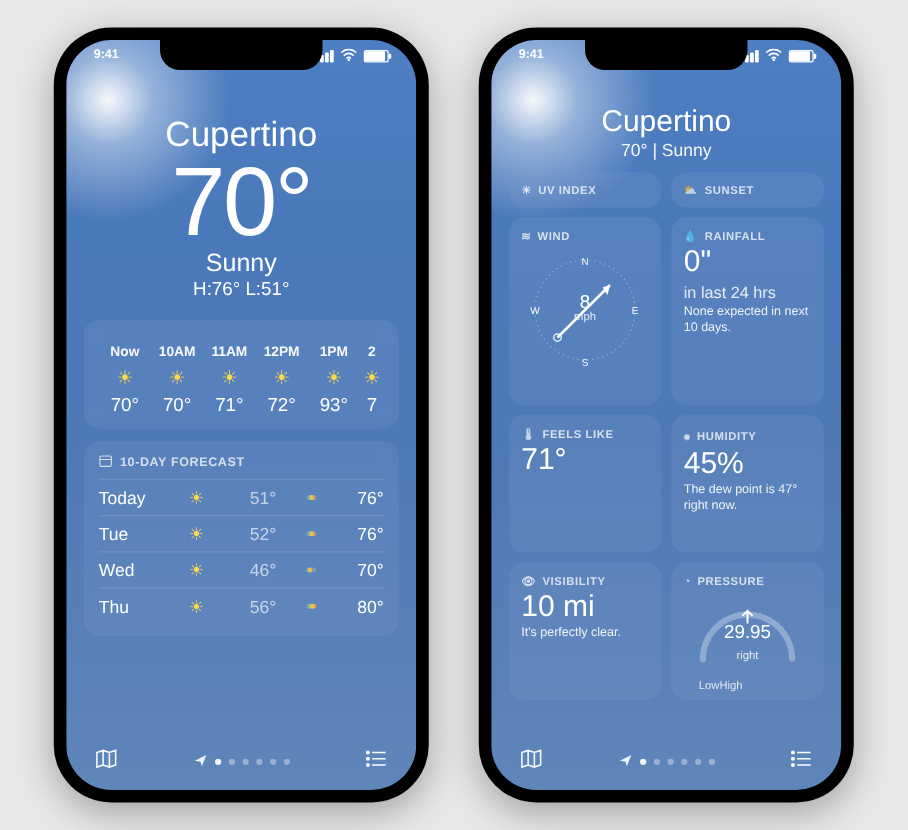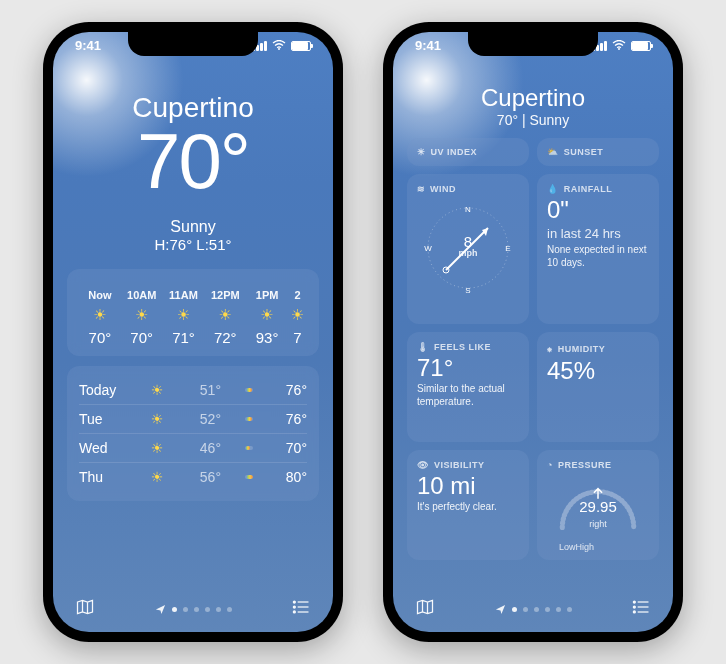--- a/index.html
+++ b/index.html
@@ -39,35 +39,35 @@
     transform: translateX(-50%);
     width: 130px; height: 24px;
     background: #000;
     border-radius: 0 0 16px 16px;
     z-index: 5;
   }
   .status-bar {
     position: absolute; top: 6px; left: 0; right: 0;
     display: flex; justify-content: space-between;
     padding: 0 22px;
-    font-size: 13px; font-weight: 600;
+    font-size: 10px; font-weight: 600;
     z-index: 4;
   }
   .status-right { display:flex; gap:5px; align-items:center; font-size:12px; }
   .sig { display:flex; gap:1px; align-items:flex-end;}
   .sig span{width:3px;background:#fff;border-radius:1px;}
   .sig span:nth-child(1){height:4px}.sig span:nth-child(2){height:6px}.sig span:nth-child(3){height:8px}.sig span:nth-child(4){height:10px}
   .batt{width:20px;height:10px;border:1px solid #fff;border-radius:2px;position:relative}
   .batt::after{content:'';position:absolute;right:-3px;top:2px;width:2px;height:4px;background:#fff;border-radius:0 1px 1px 0}
   .batt > div{background:#fff;height:100%;width:90%;border-radius:1px}
 
   .content { position:absolute; top:38px; left:0; right:0; bottom:50px; padding: 0 14px; overflow:hidden;}
   .city { text-align:center; font-size:28px; font-weight:400; margin-top:22px;}
   .big-temp { text-align:center; font-size:78px; font-weight:200; line-height:1; margin-top:-2px; letter-spacing:-2px;}
-  .cond { text-align:center; font-size:16px; font-weight:500; margin-top:18px;}
+  .cond { text-align:center; font-size:20px; font-weight:500; margin-top:0;}
   .hilo { text-align:center; font-size:15px; font-weight:500; margin-top:0;}
   .panel {
     background: rgba(120,150,200,0.28);
     border-radius: 12px;
     padding: 10px 12px;
     margin-top: 16px;
     backdrop-filter: blur(6px);
   }
   .summary { font-size:12px; opacity:0.95; border-bottom:1px solid rgba(255,255,255,0.2); padding-bottom:8px;}
   .hourly { display:flex; gap:0; justify-content:flex-start; margin-top:10px;}
@@ -92,21 +92,21 @@
   .tile{background:rgba(120,150,200,0.28);border-radius:12px;padding:10px;min-height:0}
   .tile.short{height:28px;padding:6px 10px;display:flex;align-items:center}
   .tile .th{font-size:9px;letter-spacing:.5px;opacity:.75;font-weight:600;display:flex;align-items:center;gap:5px}
   .tile .big{font-size:24px;font-weight:400;margin-top:2px}
   .tile .sub{font-size:10px;opacity:.85;margin-top:2px;line-height:1.3}
   .tile .foot{font-size:10px;opacity:.9;line-height:1.3}
   .tile.tall{height:150px;position:relative}
   .compass{position:relative;width:100%;height:100px;margin-top:4px}
   .compass svg{width:100%;height:100%}
   .compass .ctr{position:absolute;top:48%;left:50%;transform:translate(-50%,-50%);text-align:center;font-size:15px;font-weight:500;line-height:1}
-  .compass .ctr small{display:block;font-size:9px;opacity:.85;font-weight:700}
+  .compass .ctr small{display:block;font-size:9px;opacity:.85;font-weight:400}
   .gauge{position:relative;width:100%;height:90px;margin-top:2px;text-align:center}
   .gauge svg{width:100%;height:70px}
   .gauge .gv{position:absolute;top:38%;left:50%;transform:translate(-50%,-50%);font-size:15px;font-weight:500}
   .gauge .gu{position:absolute;top:58%;left:50%;transform:translate(-50%,-50%);font-size:9px;opacity:.85}
   .gauge .gl{display:flex;font-size:9px;opacity:.8;padding:0 12px;margin-top:-4px}
 
   .bottom-bar{position:absolute;bottom:10px;left:0;right:0;display:flex;justify-content:space-between;align-items:center;padding:0 22px}
   .dots{display:flex;gap:6px;align-items:center;opacity:.9}
   .dots span{width:5px;height:5px;border-radius:50%;background:rgba(255,255,255,.4)}
   .dots span.on{background:#fff}
@@ -174,20 +174,29 @@
             </div>
           <div class="hour" style="width:20px;overflow:hidden">
               <div class="lbl">2</div>
               <div class="ic">☀</div>
               <div class="t">7</div>
             </div>
         </div>
       </div>
 
       <div class="panel" style="margin-top:10px">
+        <div class="panel-header">
+          <span>
+            <svg width="11" height="11" viewBox="0 0 12 12">
+                <rect x="1" y="2" width="10" height="9" rx="1.5" stroke="#fff" fill="none"></rect>
+                <line x1="1" y1="5" x2="11" y2="5" stroke="#fff"></line>
+              </svg>
+          </span>
+          <span>10-DAY FORECAST</span>
+        </div>
         <div class="daily-row">
           <span class="d">Today</span>
             <span class="ic">☀</span>
             <span class="lo">51°</span>
             <div class="bar">
               <div style="left:20%;width:70%"></div>
             </div>
             <span class="hi">76°</span>
         </div>
         <div class="daily-row">
@@ -322,29 +331,29 @@
           <div class="sub" style="font-size:13px">in last 24 hrs</div>
           <div class="foot">None expected in next 10 days.</div>
         </div>
 
         <div class="tile" style="height:110px">
           <div class="th">
               <span>🌡</span>
               <span>FEELS LIKE</span>
             </div>
           <div class="big">71°</div>
-          <div class="foot">Similar to the actual temperature.</div>
         </div>
 
         <div class="tile" style="height:110px">
           <div class="th">
               <span>⁕</span>
               <span>HUMIDITY</span>
             </div>
           <div class="big">45%</div>
+          <div class="foot">The dew point is 47° right now.</div>
         </div>
 
         <div class="tile" style="height:110px">
           <div class="th">
               <span>👁</span>
               <span>VISIBILITY</span>
             </div>
           <div class="big">10 mi</div>
           <div class="foot">It's perfectly clear.</div>
         </div>

